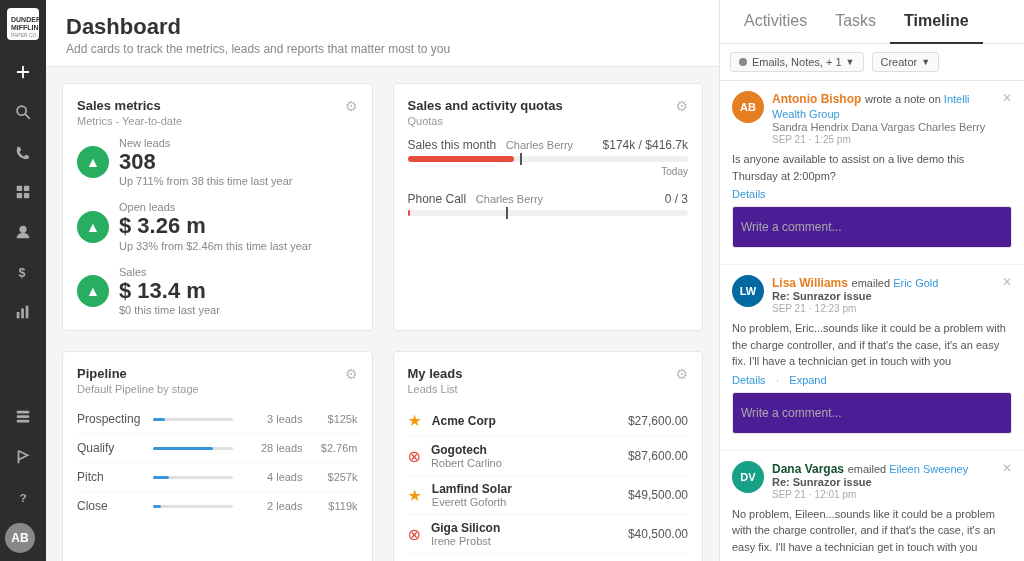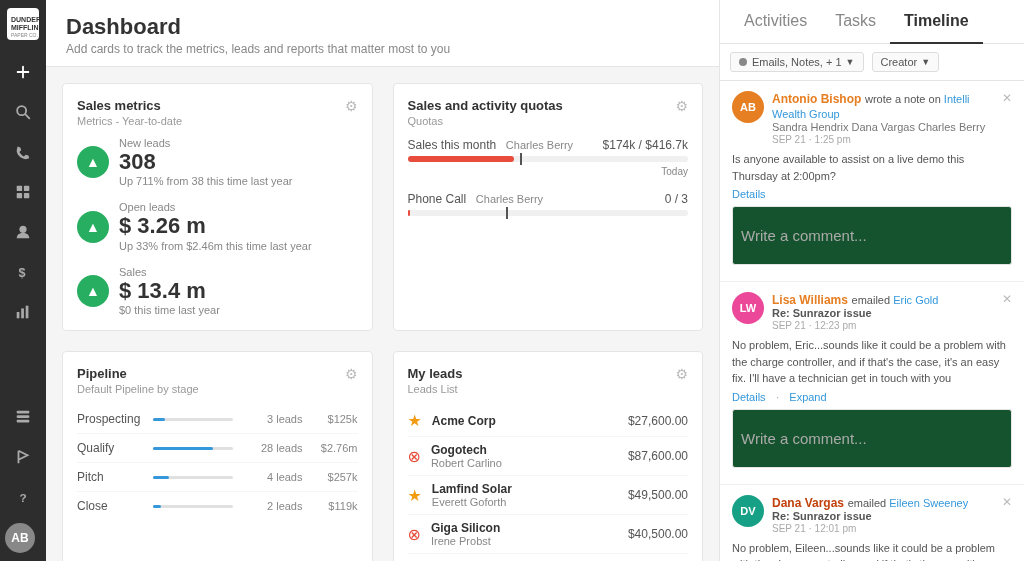--- a/index.html
+++ b/index.html
@@ -213,34 +213,34 @@
       font-weight: bold;
       color: #fff;
     }
     .timeline-content { flex: 1; }
     .timeline-action { font-size: 11px; color: #555; }
     .timeline-date { font-size: 10px; color: #aaa; margin-top: 1px; }
     .timeline-text { font-size: 11px; color: #555; line-height: 1.5; margin: 4px 0; }
     .timeline-links { display: flex; gap: 10px; margin-top: 2px; }
     .timeline-link { font-size: 11px; color: #3498db; cursor: pointer; }
     .comment-box {
-      background: #14532d;
+      background: #4c1d95;
       border: 1px solid #e5e5e5;
       border-radius: 3px;
-      padding: 20px 8px;
+      padding: 13px 8px;
       margin: 6px 0;
-      font-size: 15px;
+      font-size: 12px;
       color: #aaa;
     }
     .timeline-close { color: #bbb; font-size: 12px; cursor: pointer; margin-left: 4px; }
     .sep { font-size: 11px; color: #aaa; }
 
     
     .av-orange { background: #e67e22; }
-    .av-red { background: #ec4899; }
+    .av-red { background: #0369a1; }
     .av-teal { background: #16a085; }
   </style>
 </head>
 <body>
 
 <nav class="sidebar">
   <div class="sidebar-logo">
     <svg viewBox="0 0 32 32" width="32" height="32">
       <rect width="32" height="32" rx="4" fill="#fff"></rect>
       <text x="4" y="14" font-size="7" font-weight="bold" fill="#333">DUNDER</text>
@@ -549,21 +549,21 @@
         <span class="timeline-link">Expand</span>
       </div>
       <div class="comment-box">Write a comment...</div>
     </div>
 
     <div class="timeline-item">
       <div class="timeline-header">
         <div class="timeline-avatar av-teal">DV</div>
         <div class="timeline-content">
           <div>
-            <span style="color:#c2410c;font-weight:600;font-size:12px;">Dana Vargas</span>
+            <span style="color:#14532d;font-weight:600;font-size:12px;">Dana Vargas</span>
             <span class="timeline-action"> emailed </span>
             <span style="color:#3498db;font-size:11px;">Eileen Sweeney</span>
           </div>
           <div style="font-size:11px;font-weight:600;color:#555;">Re: Sunrazor issue</div>
           <div class="timeline-date">SEP 21 · 12:01 pm</div>
         </div>
         <span class="timeline-close">✕</span>
       </div>
       <div class="timeline-text">No problem, Eileen...sounds like it could be a problem with the charge controller, and if that's the case, it's an easy fix. I'll have a technician get in touch with you</div>
       <div class="timeline-links">

